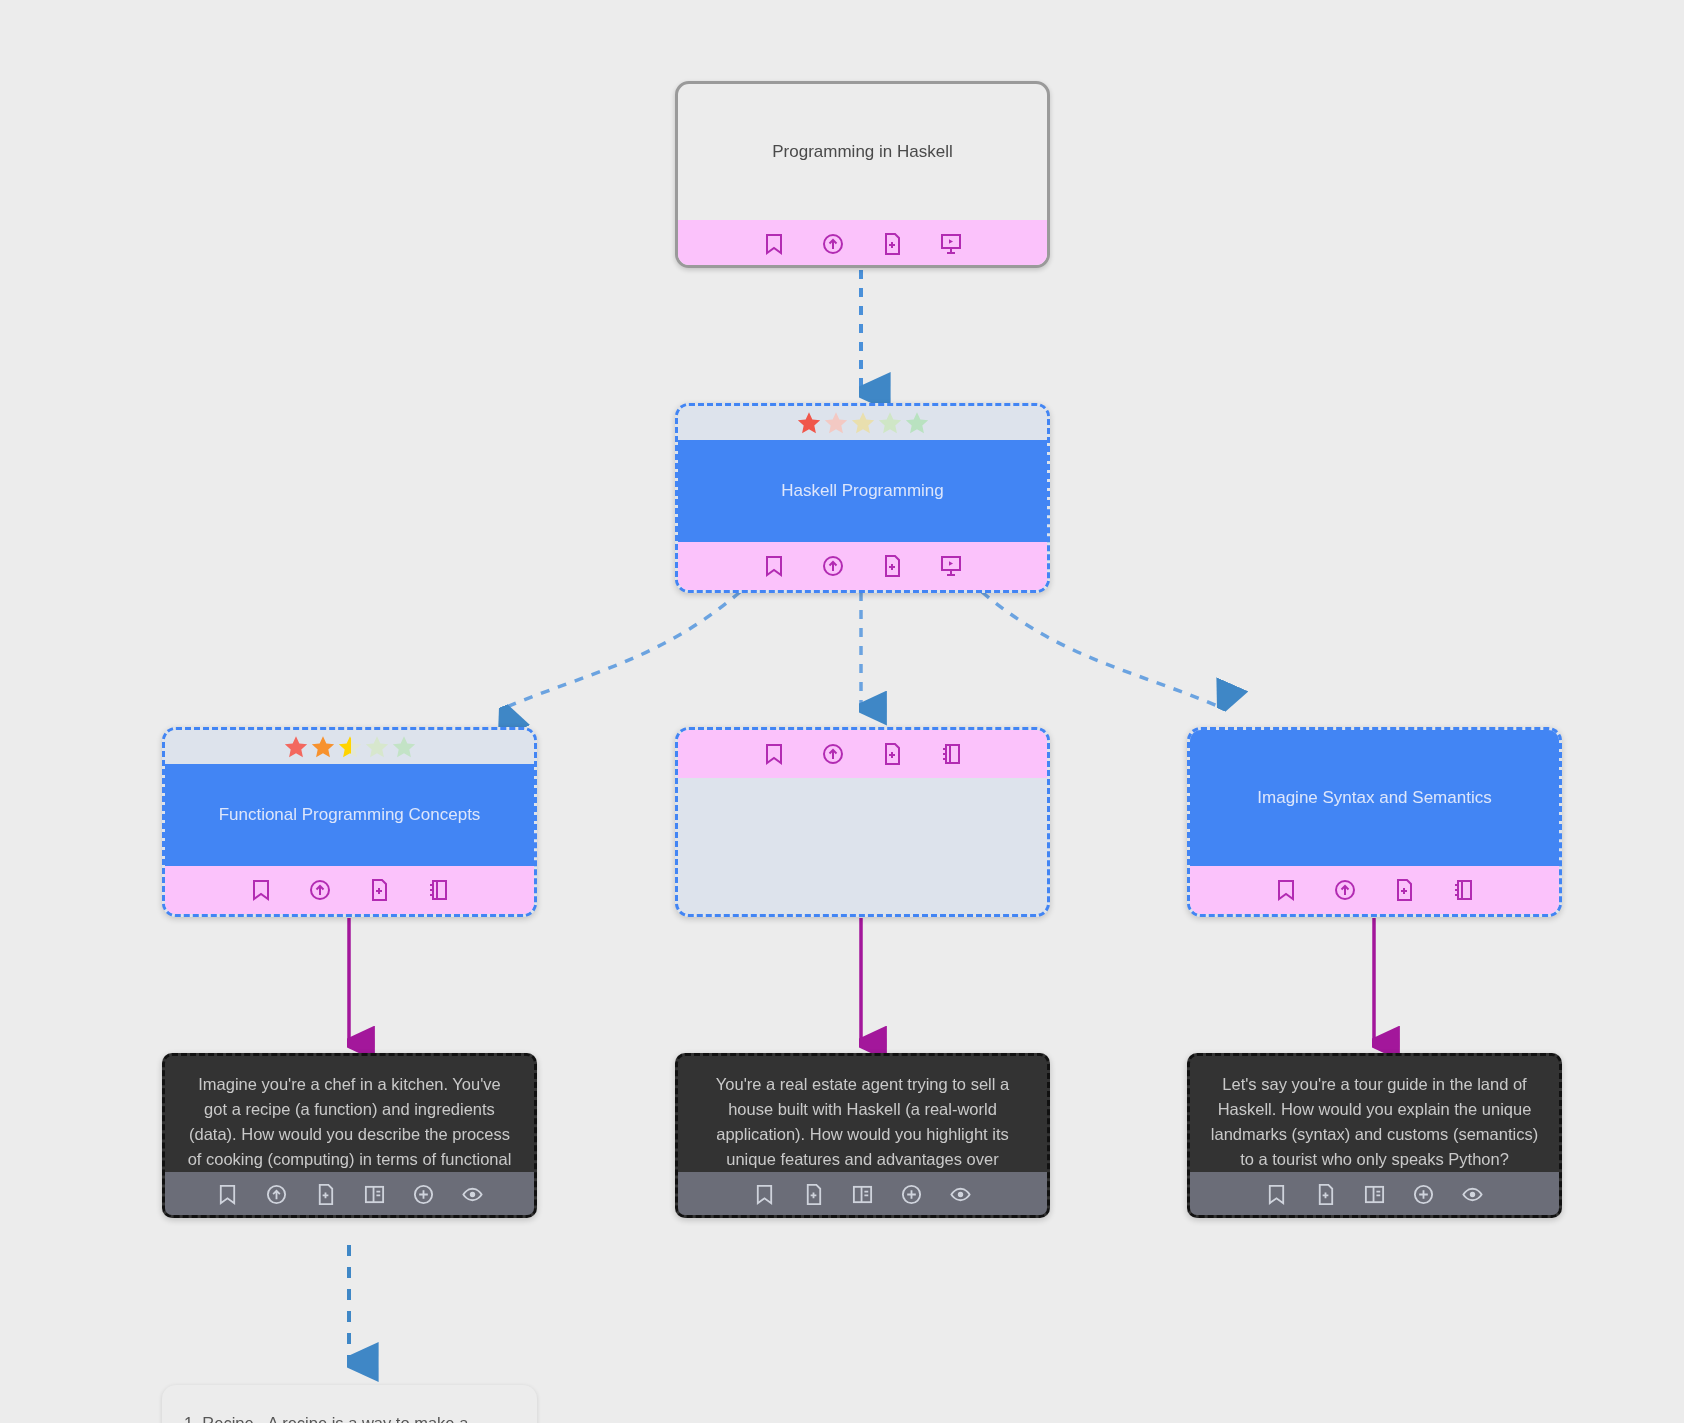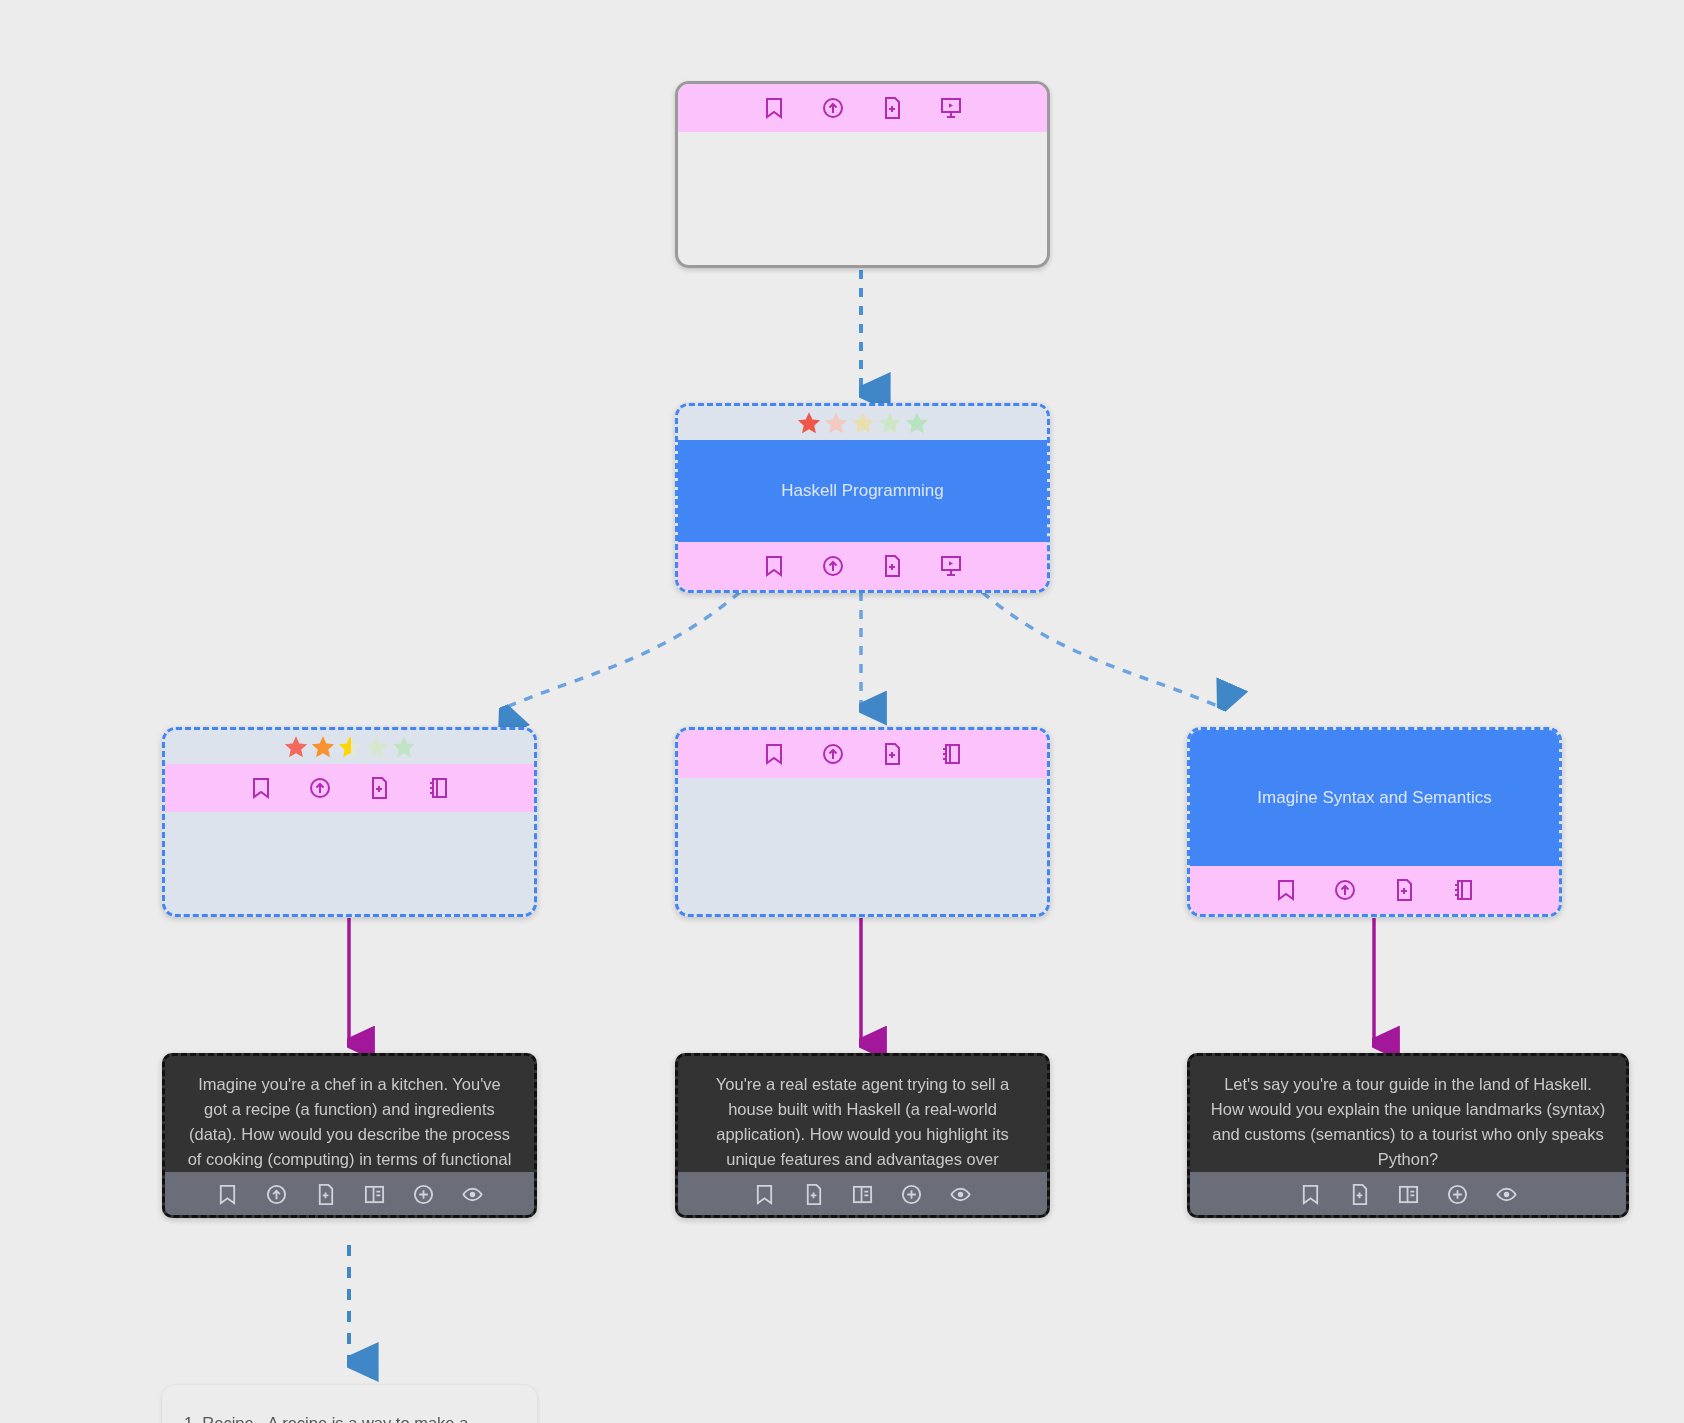--- a/index.html
+++ b/index.html
@@ -105,20 +105,21 @@
     <path d="M982,592 C1062,660 1140,672 1222,708" stroke="#6ba3e0" stroke-width="3.5" stroke-dasharray="9 9" fill="none" marker-end="url(#arrBlue)"></path>
 
     <path d="M349,918 L349,1043" stroke="#a3179b" stroke-width="3.5" fill="none" marker-end="url(#arrPurple)"></path>
     <path d="M861,918 L861,1043" stroke="#a3179b" stroke-width="3.5" fill="none" marker-end="url(#arrPurple)"></path>
     <path d="M1374,918 L1374,1043" stroke="#a3179b" stroke-width="3.5" fill="none" marker-end="url(#arrPurple)"></path>
 
     <path d="M349,1245 L349,1362" stroke="#3f87c6" stroke-width="4" stroke-dasharray="11 11" fill="none" marker-end="url(#arrBlue)"></path>
   </svg>
 
   <div class="node node-root" style="left:675px;top:81px;width:375px;height:187px;">
+    <div class="body">Programming in Haskell</div>
     <div class="bar-pink">
       <span class="ic">
         <svg viewBox="0 0 24 24" fill="none" stroke="currentColor" stroke-width="2">
             <path d="M5 3h14v18l-7-5-7 5z"></path>
           </svg>
       </span>
       <span class="ic">
         <svg viewBox="0 0 24 24" fill="none" stroke="currentColor" stroke-width="2">
             <circle cx="12" cy="12" r="9"></circle>
             <path d="M12 17V8M8.5 11.5 12 8l3.5 3.5"></path>
@@ -204,20 +205,21 @@
           </defs>
         <path d="M12 2l3.1 6.7 7.2.8-5.4 4.9 1.5 7.1L12 17.8 5.6 21.5l1.5-7.1L1.7 9.5l7.2-.8z" fill="url(#halfStar)"></path>
         </svg>
       <svg class="star" viewBox="0 0 24 24">
           <path d="M12 2l3.1 6.7 7.2.8-5.4 4.9 1.5 7.1L12 17.8 5.6 21.5l1.5-7.1L1.7 9.5l7.2-.8z" fill="#d7e7cd"></path>
         </svg>
       <svg class="star" viewBox="0 0 24 24">
           <path d="M12 2l3.1 6.7 7.2.8-5.4 4.9 1.5 7.1L12 17.8 5.6 21.5l1.5-7.1L1.7 9.5l7.2-.8z" fill="#c3e3c6"></path>
         </svg>
     </div>
+    <div class="title" style="height:102px;">Functional Programming Concepts</div>
     <div class="bar-pink">
       <span class="ic">
         <svg viewBox="0 0 24 24" fill="none" stroke="currentColor" stroke-width="2">
             <path d="M5 3h14v18l-7-5-7 5z"></path>
           </svg>
       </span>
       <span class="ic">
         <svg viewBox="0 0 24 24" fill="none" stroke="currentColor" stroke-width="2">
             <circle cx="12" cy="12" r="9"></circle>
             <path d="M12 17V8M8.5 11.5 12 8l3.5 3.5"></path>
@@ -364,21 +366,21 @@
       </span>
       <span class="ic">
         <svg viewBox="0 0 24 24" fill="none" stroke="currentColor" stroke-width="1.9">
             <path d="M2.5 12S6 6 12 6s9.5 6 9.5 6-3.5 6-9.5 6-9.5-6-9.5-6z"></path>
             <circle cx="12" cy="12" r="2.8" fill="currentColor" stroke="none"></circle>
           </svg>
       </span>
     </div>
   </div>
 
-  <div class="node node-dark" style="left:1187px;top:1053px;width:442px;height:165px;">
+  <div class="node node-dark" style="left:1187px;top:1053px;width:375px;height:165px;">
     <div class="text">Let's say you're a tour guide in the land of Haskell. How would you explain the unique landmarks (syntax) and customs (semantics) to a tourist who only speaks Python?</div>
     <div class="bar-dark">
       <span class="ic">
         <svg viewBox="0 0 24 24" fill="none" stroke="currentColor" stroke-width="1.9">
             <path d="M5 3h14v18l-7-5-7 5z"></path>
           </svg>
       </span>
       <span class="ic">
         <svg viewBox="0 0 24 24" fill="none" stroke="currentColor" stroke-width="1.9">
             <path d="M6 2h9l4 4v16H6z"></path>

